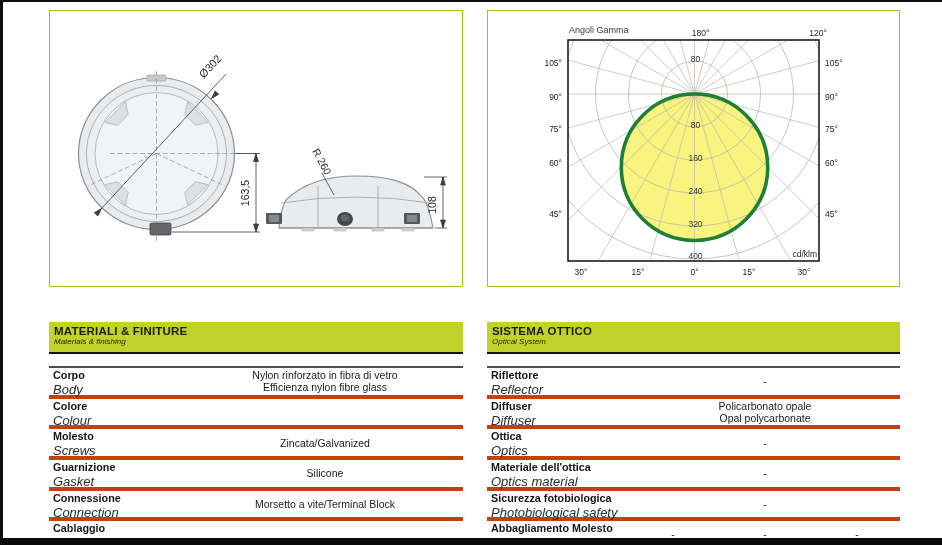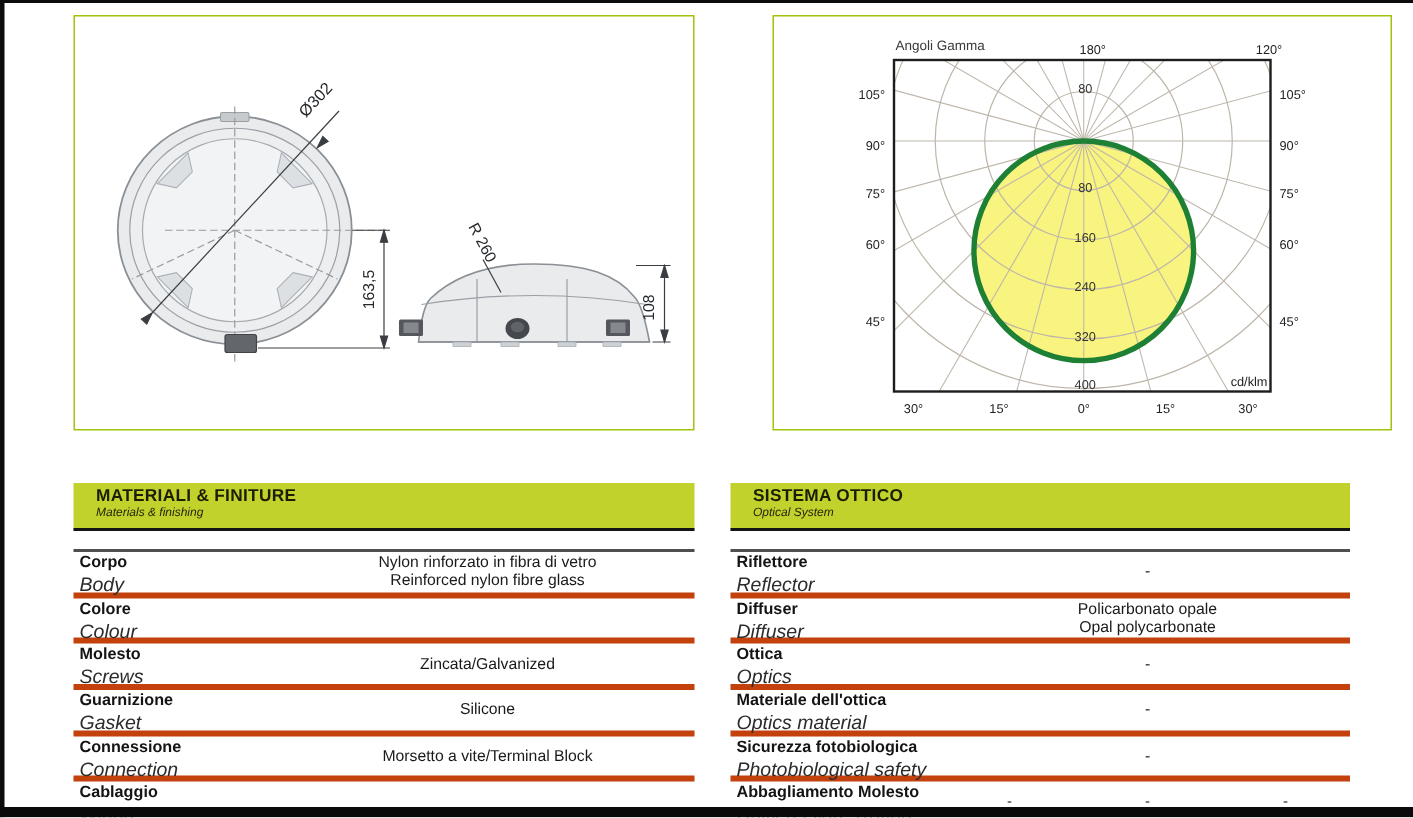--- a/index.html
+++ b/index.html
@@ -3,25 +3,25 @@
 <meta charset="utf-8">
 <style>
   html,body{margin:0;padding:0;background:#ffffff;}
   .page{position:relative;width:942px;height:545px;background:#ffffff;overflow:hidden;
         font-family:"Liberation Sans",sans-serif;color:#1a1a1a;}
   .edge-top{position:absolute;left:0;top:0;width:942px;height:2px;background:#0c0c0c;}
   .edge-left{position:absolute;left:0;top:0;width:3px;height:545px;background:#0c0c0c;}
   .bottom-bar{position:absolute;left:0;top:538px;width:942px;height:7px;background:#0a0a0a;}
   .panel{position:absolute;top:10px;height:277px;background:#ffffff;border:1.5px solid #9ec40c;box-sizing:border-box;}
   .panel-drawing{left:49px;width:414px;}
-  .panel-chart{left:487px;width:413px;margin-left:28px;}
+  .panel-chart{left:487px;width:413px;}
   .panel svg{position:absolute;left:0;top:0;}
   .section{position:absolute;width:414px;}
   .section-header{position:absolute;left:0;top:0;width:100%;height:32px;background:#c2d22c;
-                  border-bottom:2px solid #141414;box-sizing:border-box;padding-left:10px;}
+                  border-bottom:2px solid #141414;box-sizing:border-box;}
   .section-title{margin:0;padding:3px 0 0 5px;font-size:11.5px;font-weight:bold;color:#1b1e04;letter-spacing:.2px;}
   .section-sub{display:block;padding:0 0 0 5px;font-size:8px;font-style:italic;color:#23260a;}
   .spec-table{position:absolute;left:0;top:44px;width:100%;border-top:2px solid #4f4f4f;}
   .spec-row{position:relative;height:26.7px;border-bottom:4px solid #c2410c;}
   .row-label{position:absolute;left:4px;top:1px;font-size:10.8px;font-weight:bold;color:#141414;white-space:nowrap;}
   .row-sub{position:absolute;left:4px;top:14px;font-size:13px;font-style:italic;color:#2b2b2b;white-space:nowrap;}
   .row-values{position:absolute;left:140px;top:0;height:100%;display:flex;flex-direction:column;
               justify-content:center;align-items:center;text-align:center;font-size:10.5px;line-height:12.4px;color:#1a1a1a;}
   .sec-left .row-values{width:272px;}
   .sec-right .row-values{width:276px;}
@@ -180,21 +180,21 @@
     <header class="section-header">
       <h2 class="section-title">MATERIALI &amp; FINITURE</h2>
       <em class="section-sub">Materials &amp; finishing</em>
     </header>
     <div class="spec-table" id="materials-table">
         <div class="spec-row">
           <span class="row-label">Corpo</span>
           <span class="row-sub">Body</span>
           <div class="row-values">
             <div>Nylon rinforzato in fibra di vetro</div>
-            <div>Reinforced nylon fibre glass</div>
+            <div>Efficienza nylon fibre glass</div>
           </div>
         </div>
         <div class="spec-row">
           <span class="row-label">Colore</span>
           <span class="row-sub">Colour</span>
         </div>
         <div class="spec-row">
           <span class="row-label">Molesto</span>
           <span class="row-sub">Screws</span>
           <div class="row-values">

